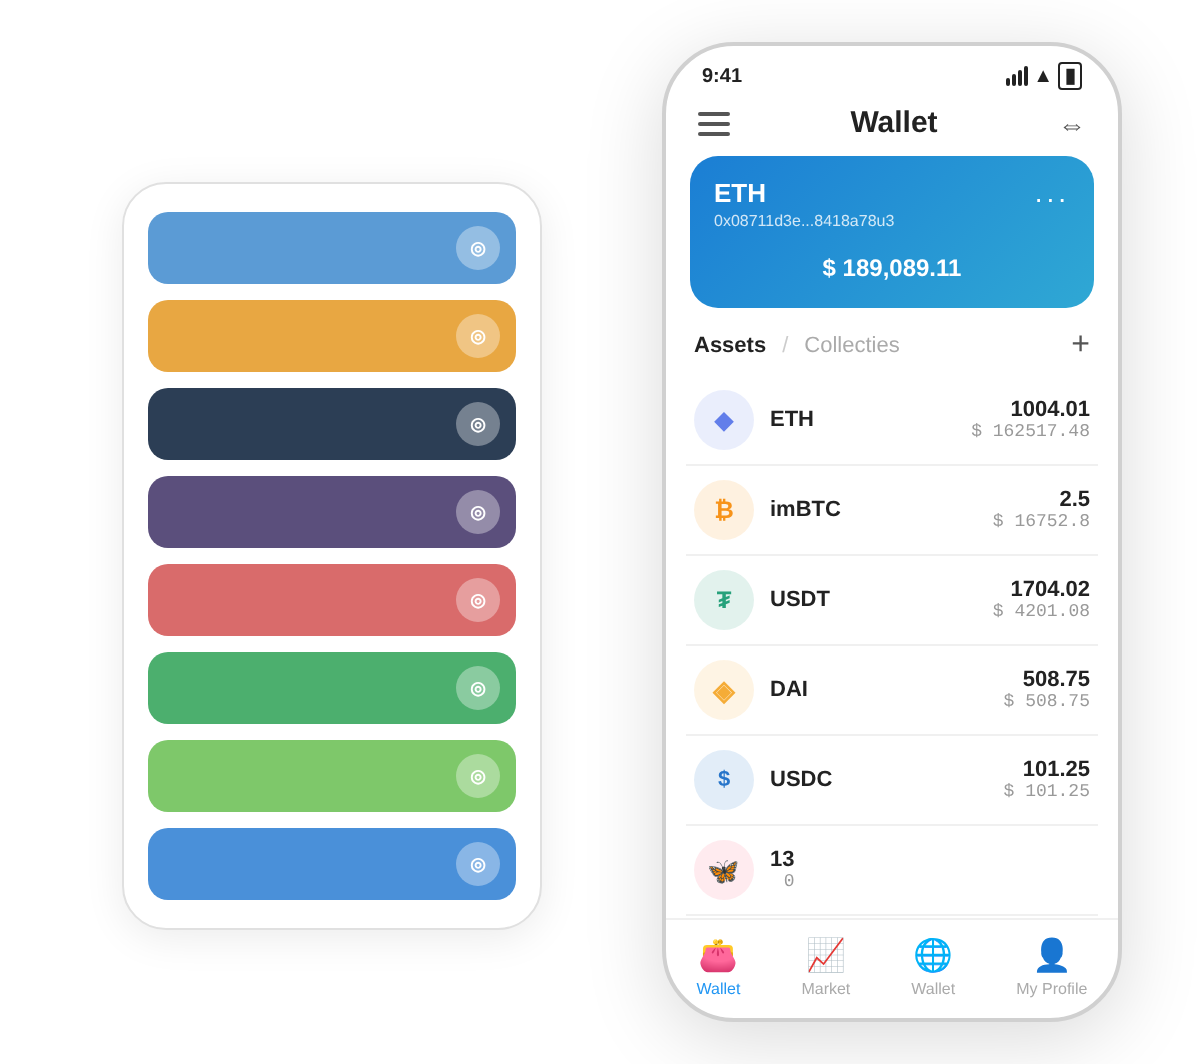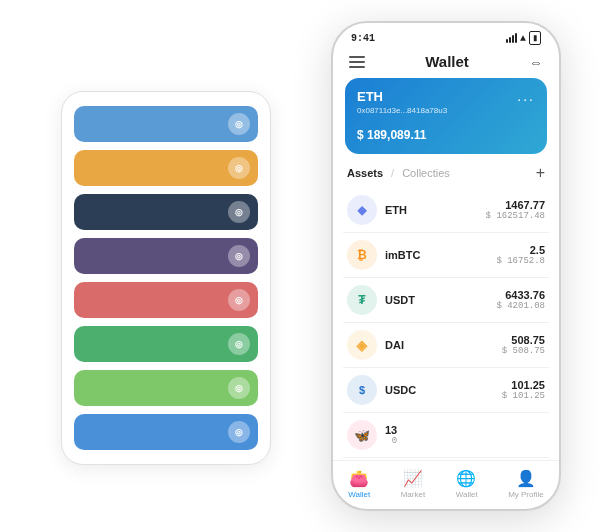--- a/index.html
+++ b/index.html
@@ -87,21 +87,20 @@
     
     .status-bar {
       display: flex;
       justify-content: space-between;
       align-items: center;
       padding: 8px 18px 4px;
       font-size: 10px;
       font-weight: 600;
       color: #222;
       flex-shrink: 0;
-      font-family: Liberation Mono, monospace;
     }
     .status-icons {
       display: flex;
       gap: 3px;
       align-items: center;
       font-size: 9px;
     }
     .signal-bars { display: flex; gap: 1px; align-items: flex-end; }
     .signal-bar { width: 2px; background: #222; border-radius: 1px; }
 
@@ -129,21 +128,21 @@
     }
     .eth-card-header {
       display: flex;
       justify-content: space-between;
       align-items: center;
       margin-bottom: 2px;
     }
     .eth-card-title { font-size: 13px; font-weight: 700; }
     .eth-card-dots { font-size: 14px; letter-spacing: 2px; }
     .eth-address { font-size: 8px; opacity: 0.8; margin-bottom: 6px; }
-    .eth-balance { font-size: 20px; font-weight: 700; text-align: left; }
+    .eth-balance { font-size: 20px; font-weight: 700; text-align: center; }
     .eth-balance span { font-size: 12px; }
 
     
     .assets-header {
       display: flex;
       justify-content: space-between;
       align-items: center;
       padding: 0 14px 6px;
       flex-shrink: 0;
     }
@@ -286,39 +285,39 @@
       </div>
       <span class="assets-add">+</span>
     </div>
 
     <div class="asset-list">
 
       <div class="asset-item">
         <div class="asset-icon icon-eth">◆</div>
         <span class="asset-name">ETH</span>
         <div class="asset-amounts">
-          <div class="asset-primary">1467.77</div>
+          <div class="asset-primary">1004.01</div>
           <div class="asset-secondary">$ 162517.48</div>
         </div>
       </div>
 
       <div class="asset-item">
         <div class="asset-icon icon-imbtc">₿</div>
         <span class="asset-name">imBTC</span>
         <div class="asset-amounts">
           <div class="asset-primary">2.5</div>
           <div class="asset-secondary">$ 16752.8</div>
         </div>
       </div>
 
       <div class="asset-item">
         <div class="asset-icon icon-usdt">₮</div>
         <span class="asset-name">USDT</span>
         <div class="asset-amounts">
-          <div class="asset-primary">6433.76</div>
+          <div class="asset-primary">1704.02</div>
           <div class="asset-secondary">$ 4201.08</div>
         </div>
       </div>
 
       <div class="asset-item">
         <div class="asset-icon icon-dai" style="font-size:14px">◈</div>
         <span class="asset-name">DAI</span>
         <div class="asset-amounts">
           <div class="asset-primary">508.75</div>
           <div class="asset-secondary">$ 508.75</div>

